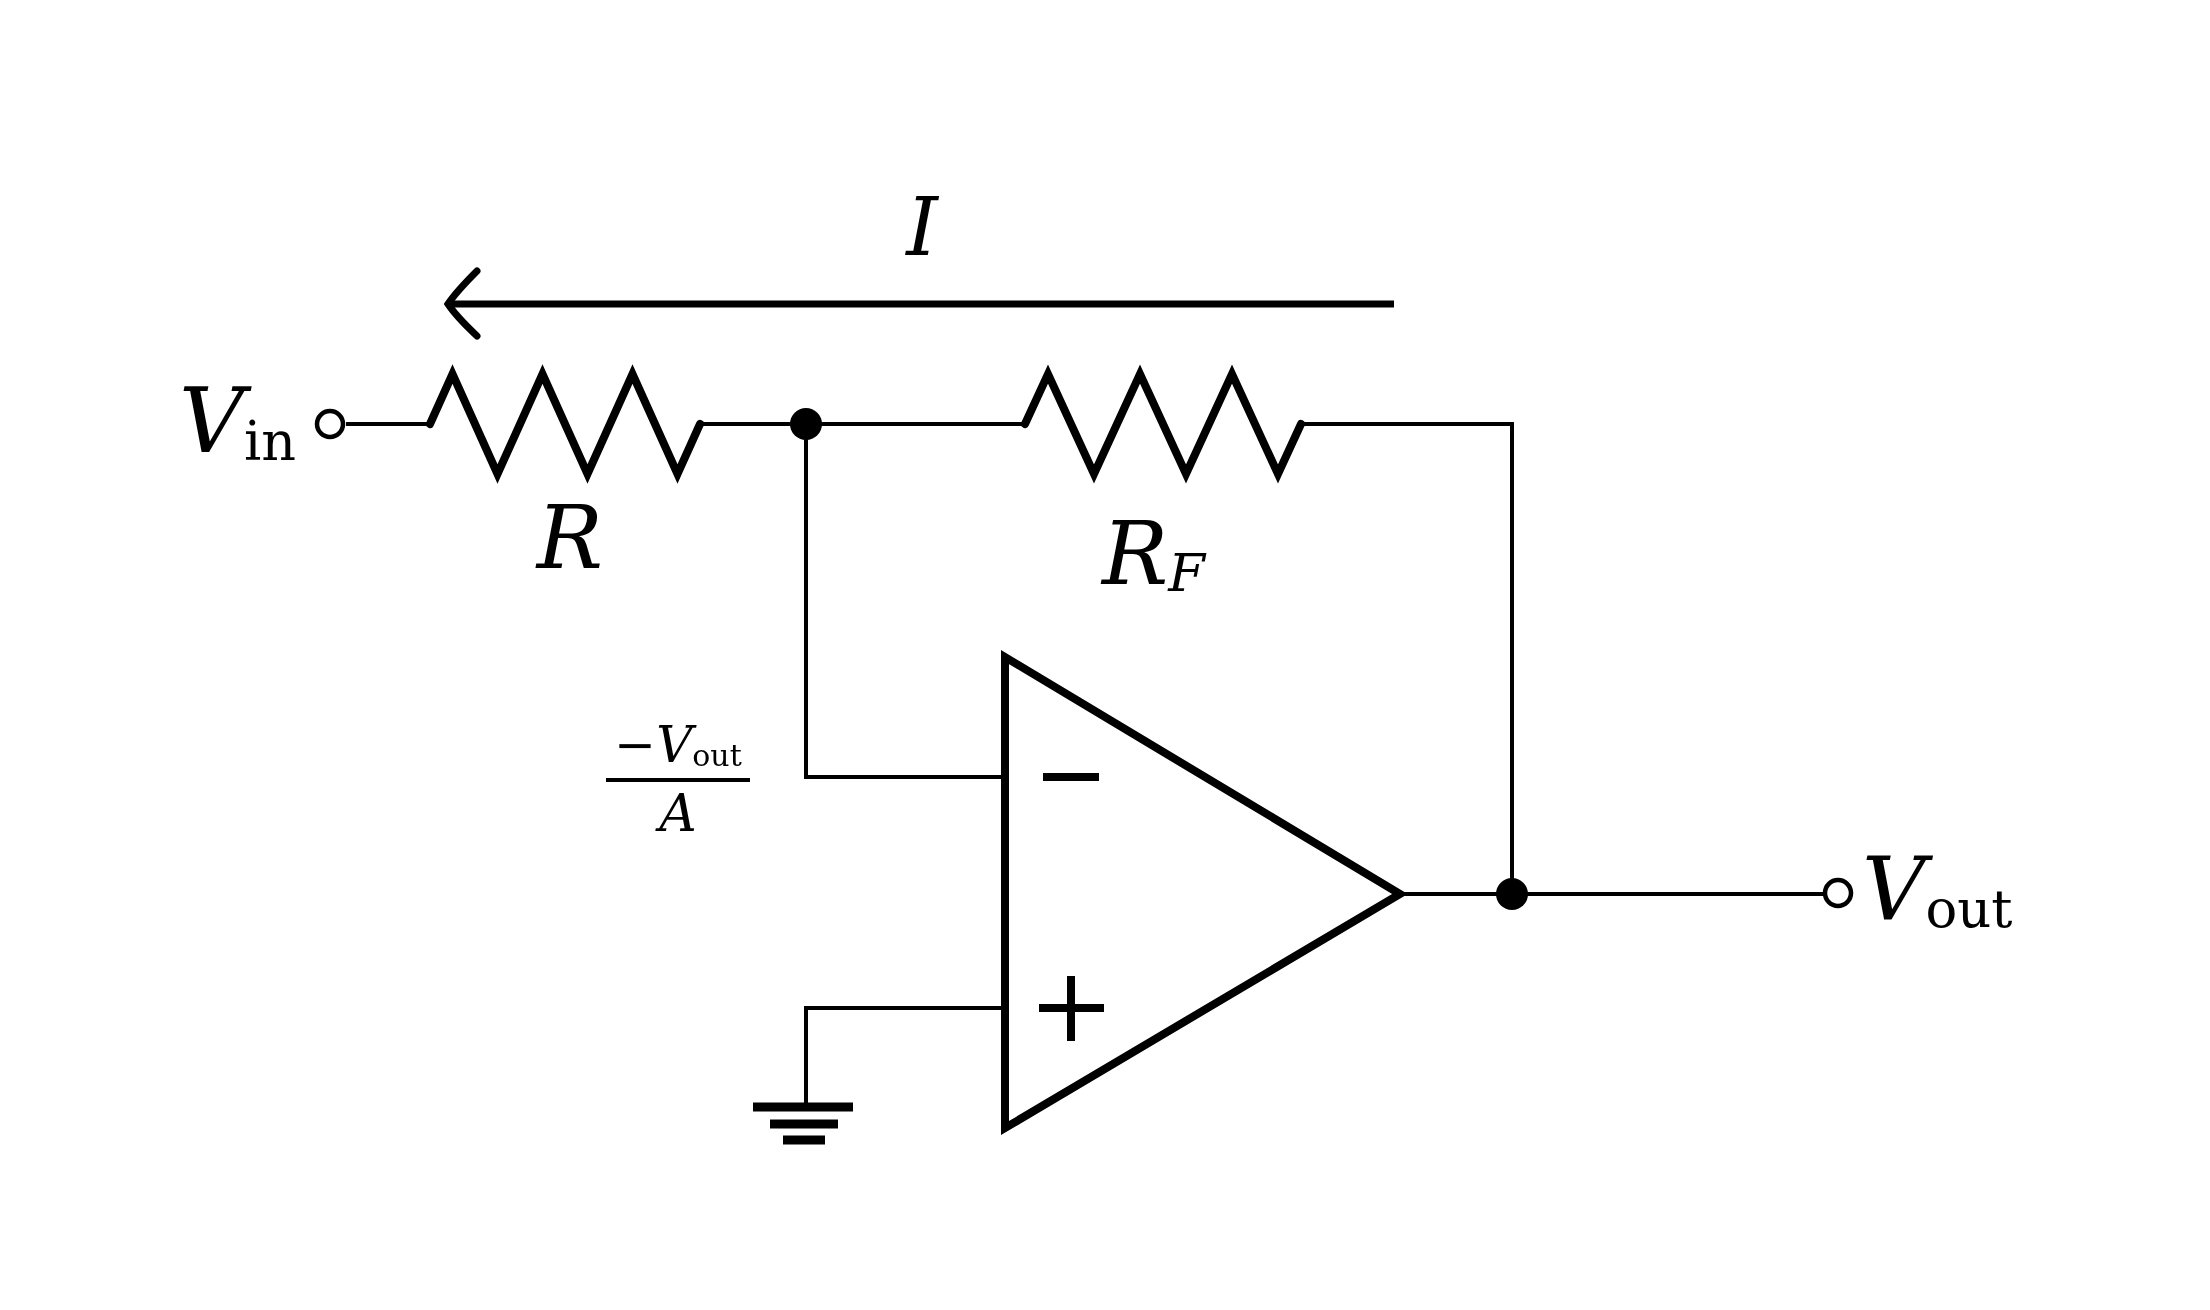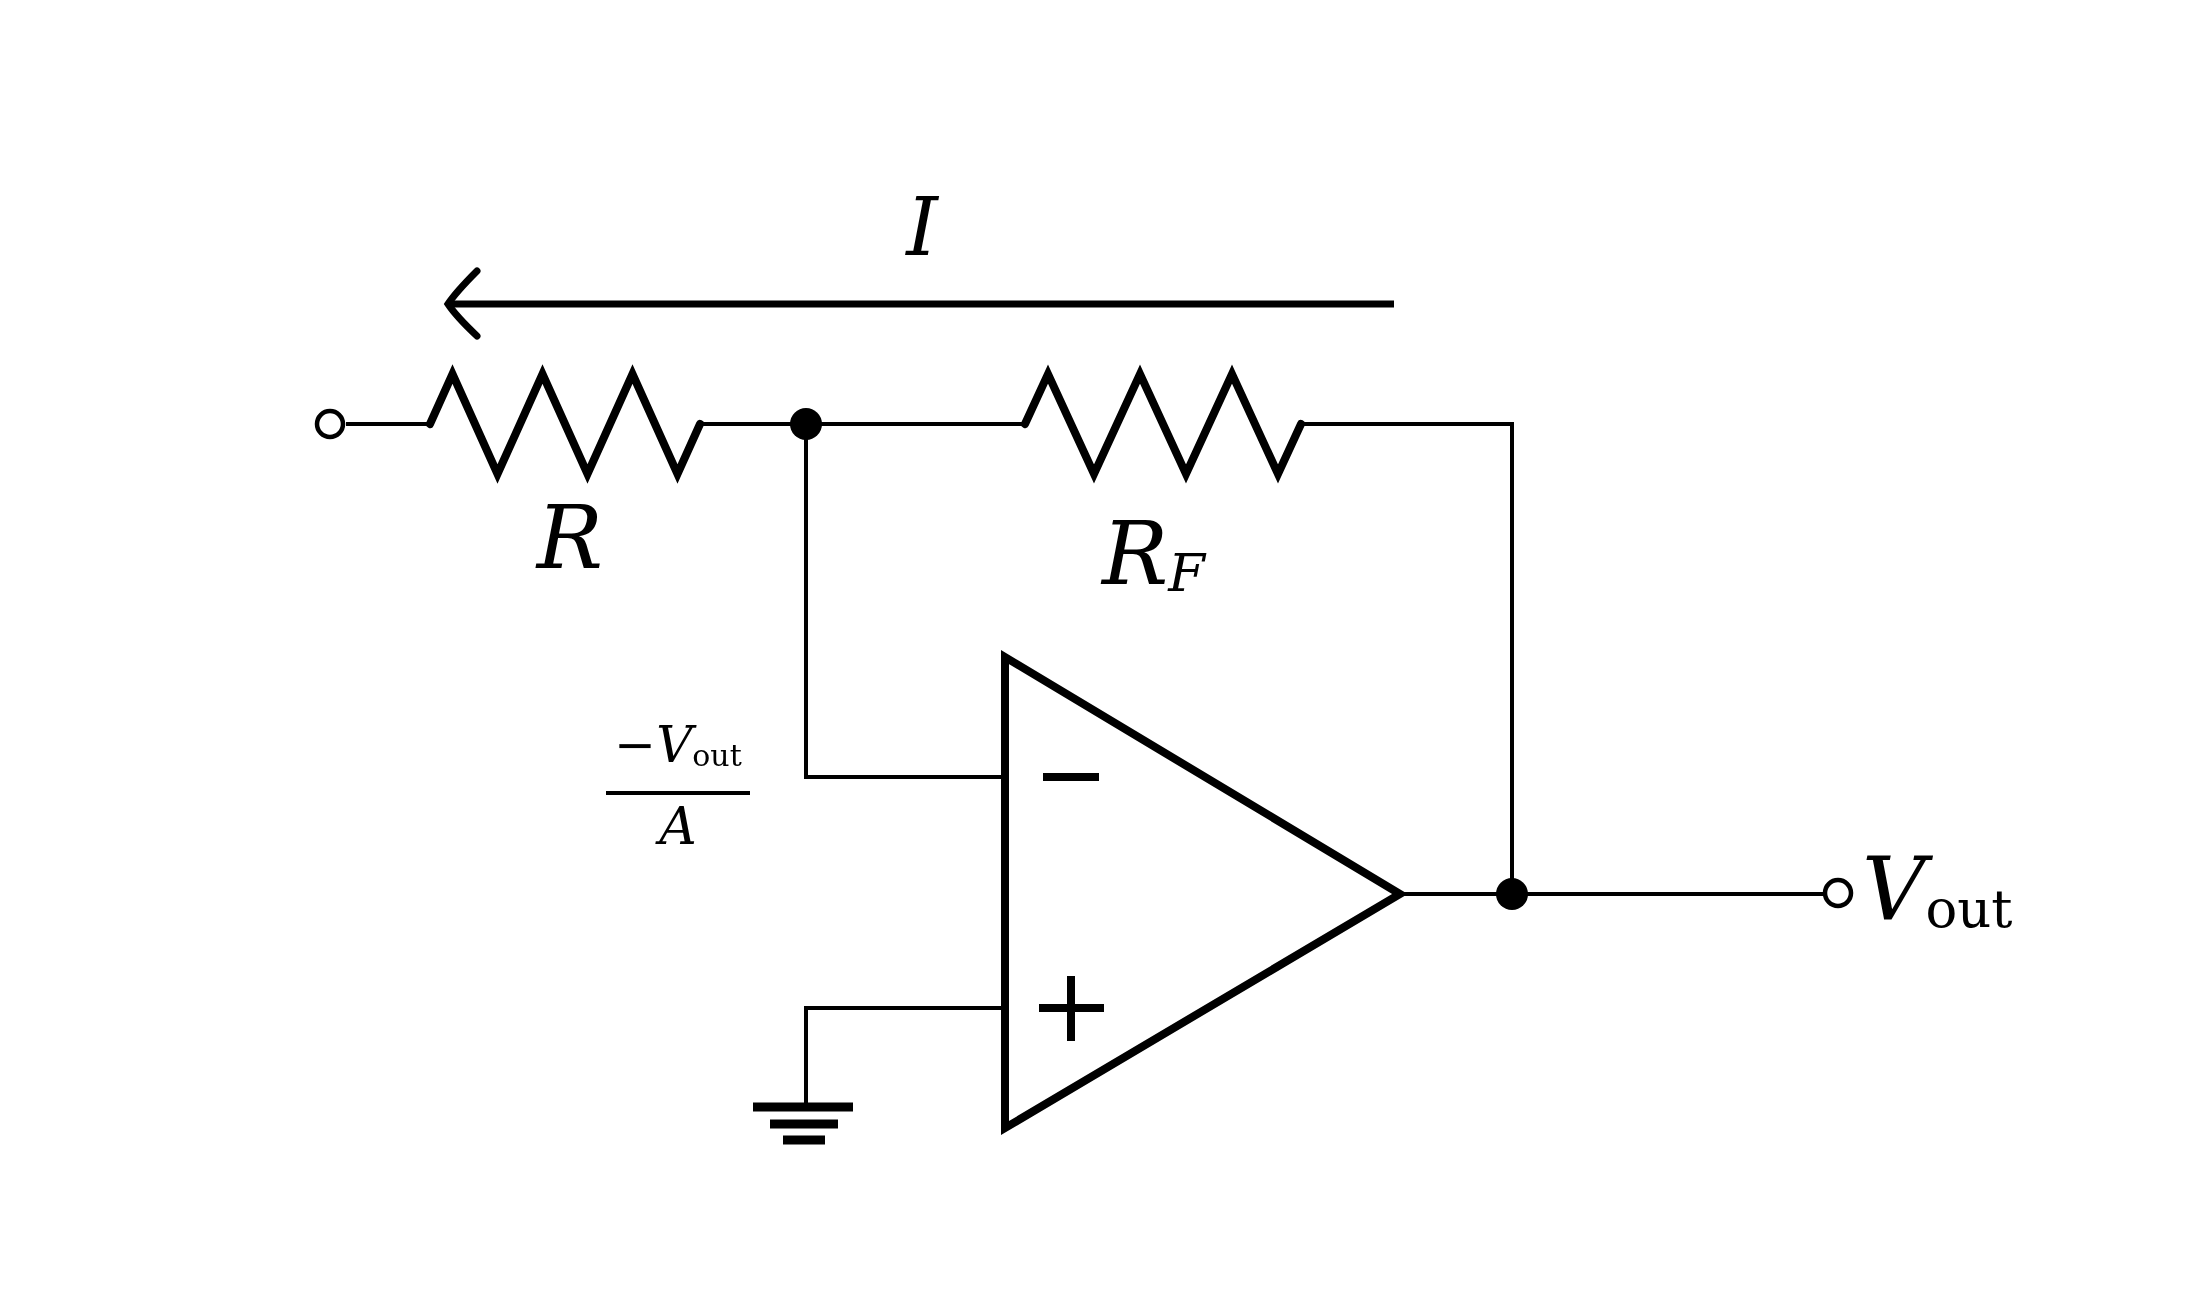--- a/index.html
+++ b/index.html
@@ -25,21 +25,21 @@
     font-size: 0.60em;
     vertical-align: -0.14em;
   }
   .sub.it { font-style: italic; }
   .fraction { position: absolute; text-align: center; line-height: 1; }
   .fraction .numer {
     display: inline-block;
     font-style: italic;
     font-size: 50px;
     line-height: 1;
-    padding: 0 8px 20px 8px;
+    padding: 0 8px 7px 8px;
     border-bottom: 4px solid #000;
   }
   .fraction .denom {
     font-style: italic;
     font-size: 52px;
     line-height: 1;
     margin-top: 5px;
   }
 </style>
 </head>
@@ -81,20 +81,21 @@
 
     <g stroke="#000" stroke-width="9">
       <line x1="753" y1="1107" x2="853" y2="1107"></line>
       <line x1="770" y1="1124" x2="838" y2="1124"></line>
       <line x1="783" y1="1140" x2="825" y2="1140"></line>
     </g>
 
     <circle cx="1838" cy="893" r="13" fill="#ffffff" stroke="#000" stroke-width="4.5"></circle>
   </svg>
 
+  <div class="lbl" style="left:140px; top:376px; width:156px; text-align:right; font-size:90px;"><span>V</span><span class="sub">in</span></div>
 
   <div class="lbl" style="left:877px; top:188px; width:90px; text-align:center; font-size:80px;">I</div>
 
   <div class="lbl" style="left:520px; top:494px; width:100px; text-align:center; font-size:88px;">R</div>
 
   <div class="lbl" style="left:1102px; top:494px; font-size:88px;margin-top:16px;"><span>R</span><span class="sub it">F</span></div>
 
   <div class="fraction" style="left:583px; top:720px; width:190px;">
     <div class="numer"><span>−V</span><span class="sub">out</span></div>
     <div class="denom">A</div>

